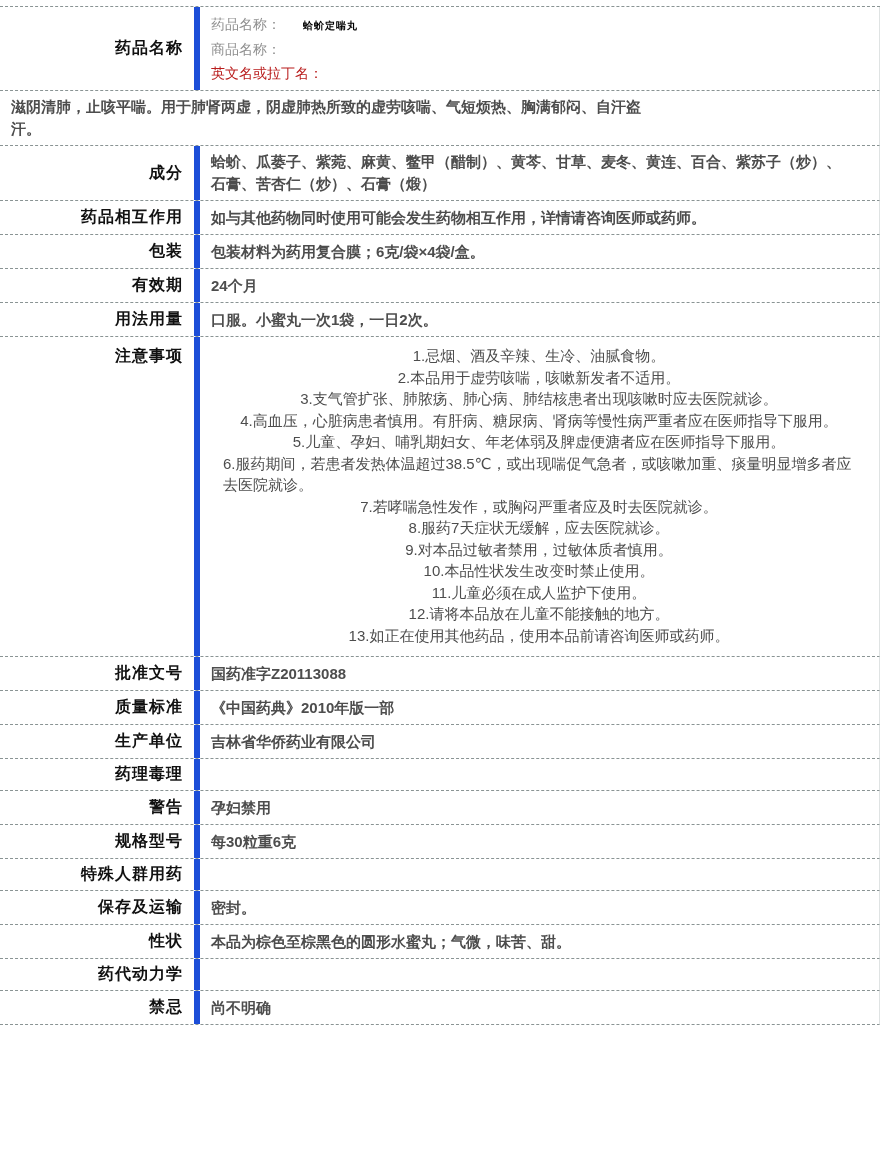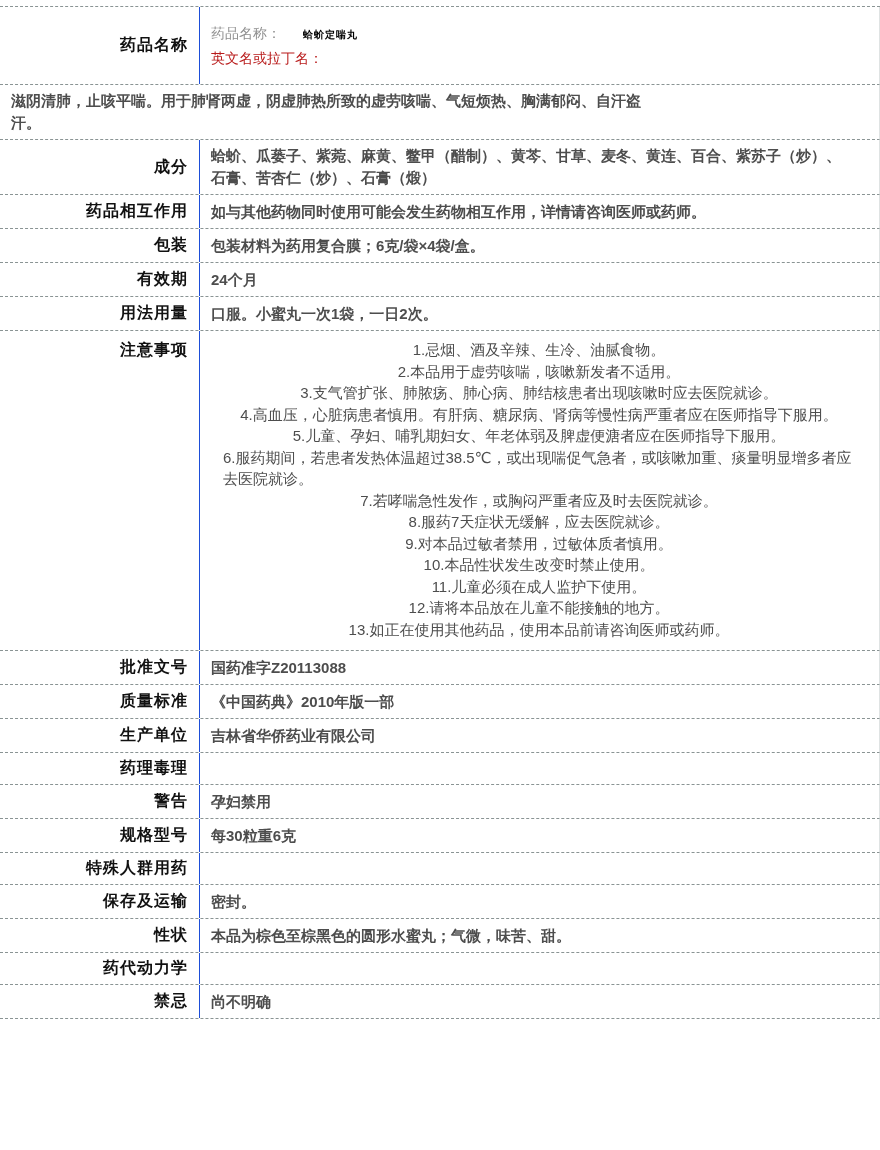--- a/index.html
+++ b/index.html
@@ -24,21 +24,21 @@
     display: flex;
     align-items: stretch;
     border-bottom: 1px dashed #8a9494;
     border-right: 1px solid #dfe3e3;
     box-sizing: border-box;
   }
   .label-cell {
     width: 200px;
     flex-shrink: 0;
     box-sizing: border-box;
-    border-right: 1px solid #1d4ed8;
+    border-right: 6px solid #1d4ed8;
     display: flex;
     align-items: center;
     justify-content: flex-end;
     text-align: right;
     padding: 5px 11px 5px 0;
     font-size: 16px;
     font-weight: bold;
     color: #111111;
     letter-spacing: 1px;
   }
@@ -95,20 +95,23 @@
 <body>
 
 <div class="page">
   <div class="info-table">
 
     <div class="row name-row">
       <div class="label-cell">药品名称</div>
       <div class="value-cell">
         <div class="field-line">
           <span class="field-label">药品名称：</span><span class="drug-name">蛤蚧定喘丸</span>
+        </div>
+        <div class="field-line">
+          <span class="field-label">商品名称：</span>
         </div>
         <div class="field-line">
           <span class="field-label lighter">英文名或拉丁名：</span>
         </div>
       </div>
     </div>
 
     <div class="row">
       <div class="value-cell">
         <div class="wrap-limit">滋阴清肺，止咳平喘。用于肺肾两虚，阴虚肺热所致的虚劳咳喘、气短烦热、胸满郁闷、自汗盗汗。</div>

